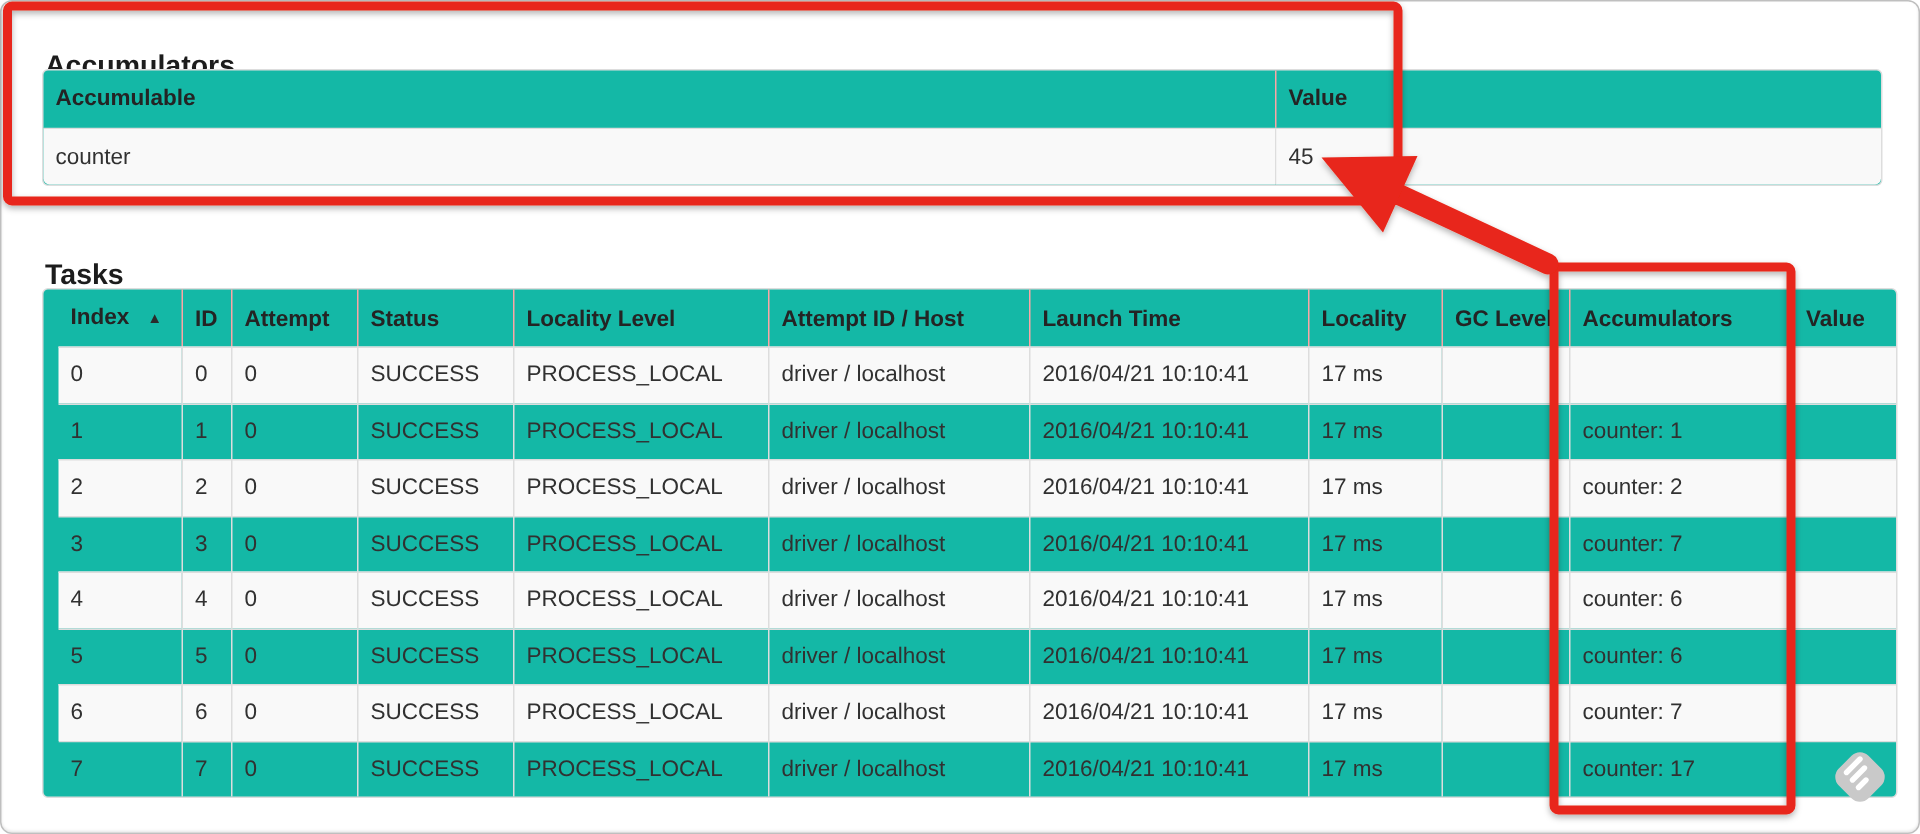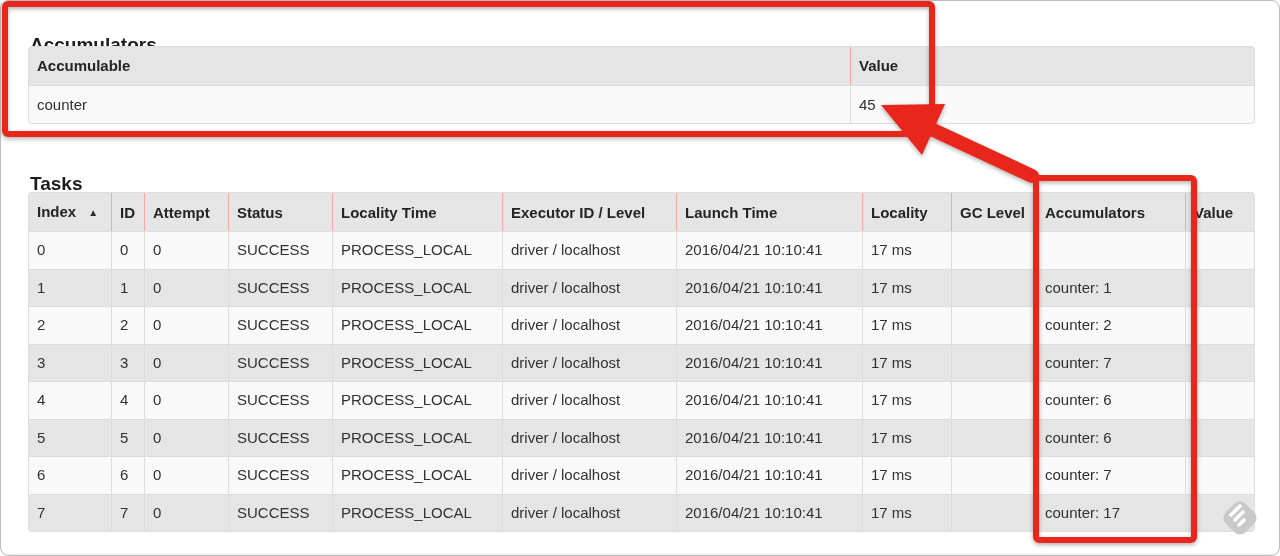--- a/index.html
+++ b/index.html
@@ -23,24 +23,24 @@
   }
   #acc-heading{left:30px;top:9px;}
   #tasks-heading{left:30px;top:148px;}
 
   table.ui-table{
     position:absolute;left:28px;
     border:1px solid #ddd;border-radius:4px;
     border-spacing:0;border-collapse:separate;
     table-layout:fixed;
     font-size:15px;color:#313131;
-    background:#e5e5e5;
+    background:#14b8a6;
   }
   #acc-table{top:46px;width:1225px;}
-  #tasks-table{top:192px;width:1225px;}
+  #tasks-table{top:192px;width:1225px;padding-left:10px;}
   .ui-table th,.ui-table td{
     padding:8px;text-align:left;vertical-align:middle;
     overflow:hidden;white-space:nowrap;
     box-sizing:border-box;
   }
   .ui-table th{font-weight:700;line-height:21px;border-left:1px solid #fca5a5;color:#242424;}
   .ui-table td{line-height:20.5px;border-left:1px solid #ddd;border-top:1px solid #ddd;}
   #acc-table th{line-height:22px;}
   #acc-table td{line-height:21px;}
   .ui-table th:first-child,.ui-table td:first-child{border-left:none;}
@@ -93,22 +93,22 @@
       <col style="width: 85px;">
       <col style="width: 149px;">
       <col style="width: 69px;">
     </colgroup>
   <thead>
       <tr>
         <th><span>Index</span><span class="sort-icon">▲</span></th>
         <th><span>ID</span></th>
         <th><span>Attempt</span></th>
         <th><span>Status</span></th>
-        <th><span>Locality Time</span></th>
-        <th><span>Executor ID / Level</span></th>
+        <th><span>Locality Level</span></th>
+        <th><span>Attempt ID / Host</span></th>
         <th><span>Launch Time</span></th>
         <th><span>Locality</span></th>
         <th><span>GC Level</span></th>
         <th><span>Accumulators</span></th>
         <th><span>Value</span></th>
       </tr>
     </thead>
   <tbody>
       <tr>
         <td>0</td>

